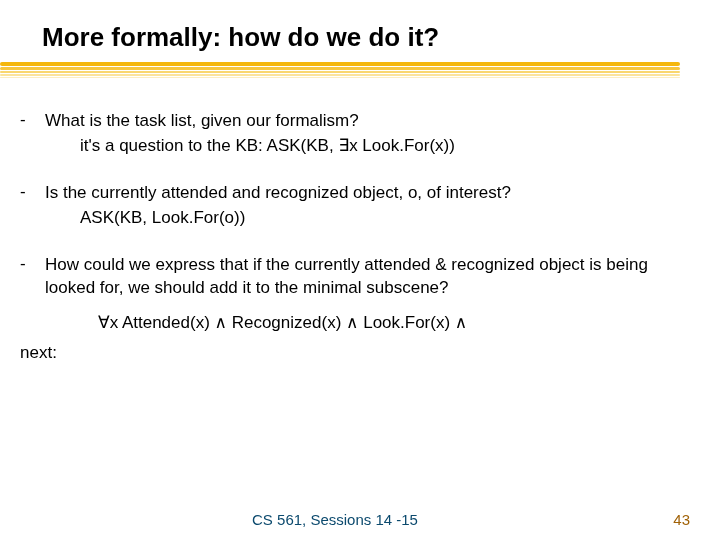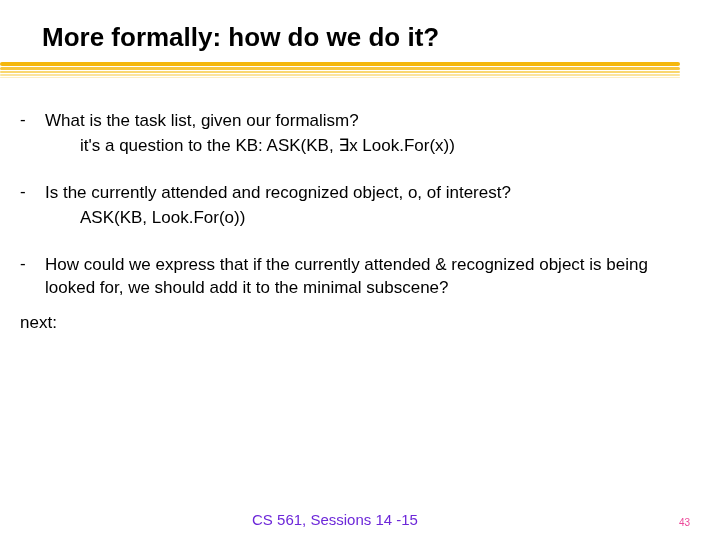--- a/index.html
+++ b/index.html
@@ -77,28 +77,28 @@
     line-height: 1.55;
   }
   .blue { color: #2041c6; }
   .footer {
     position: absolute;
     left: 0;
     bottom: 12px;
     width: 670px;
     text-align: center;
     font-size: 15px;
-    color: #6d28d9;
+    color: #0c4a6e;
   }
   .pagenum {
     position: absolute;
     right: 30px;
     bottom: 12px;
-    font-size: 10px;
-    color: #ec4899;
+    font-size: 15px;
+    color: #a16207;
   }
 </style>
 </head>
 <body>
 
 <div class="title-wrap">
   <div class="title">More formally: how do we do it?</div>
 </div>
 <div class="underline">
   <div class="stroke s1"></div>
@@ -127,20 +127,21 @@
   </div>
 
   <div class="item" style="margin-bottom:8px;">
     <div class="line1">
       <div class="dash">-</div>
       <div class="body">How could we express that if the currently attended &amp; recognized object is being looked for, we should add it to the minimal subscene?</div>
     </div>
   </div>
 
   <div class="formula-block">
+    <div>∀x  Attended(x) ∧ Recognized(x) ∧ Look.For(x) ∧</div>
   </div>
 
   <div class="with-line" style="margin-top:4px;">next:</div>
 
 </div>
 
 <div class="footer">CS 561,  Sessions 14 -15</div>
 <div class="pagenum">43</div>
 
 </body></html>

